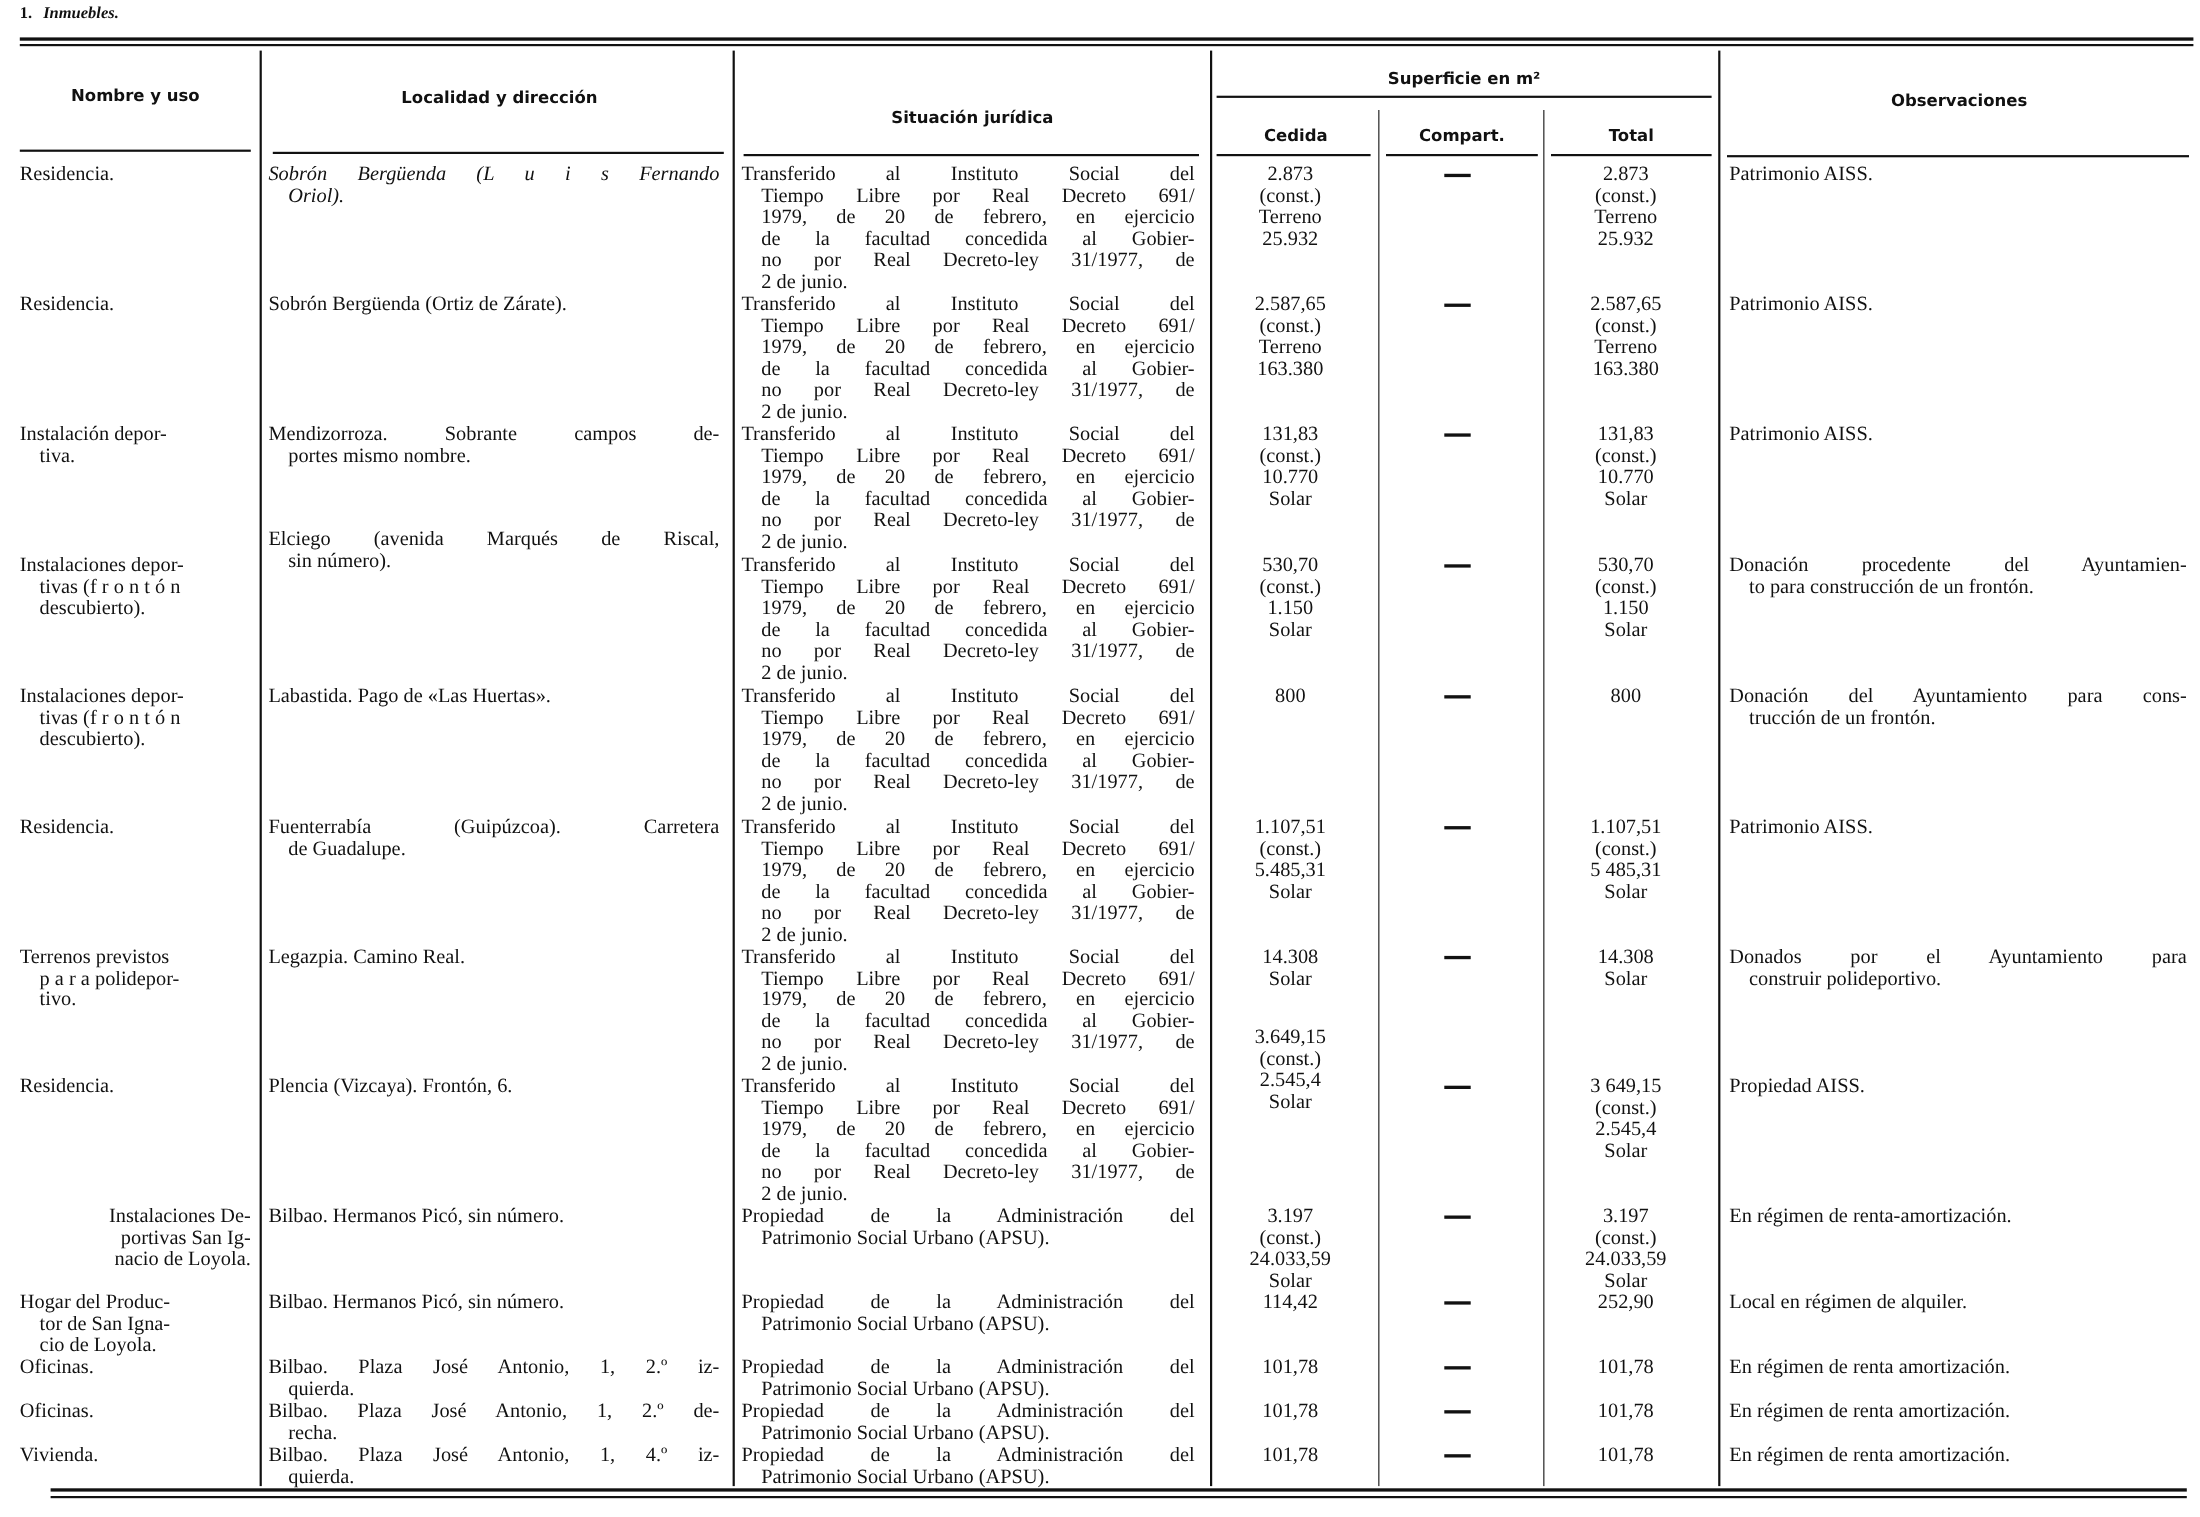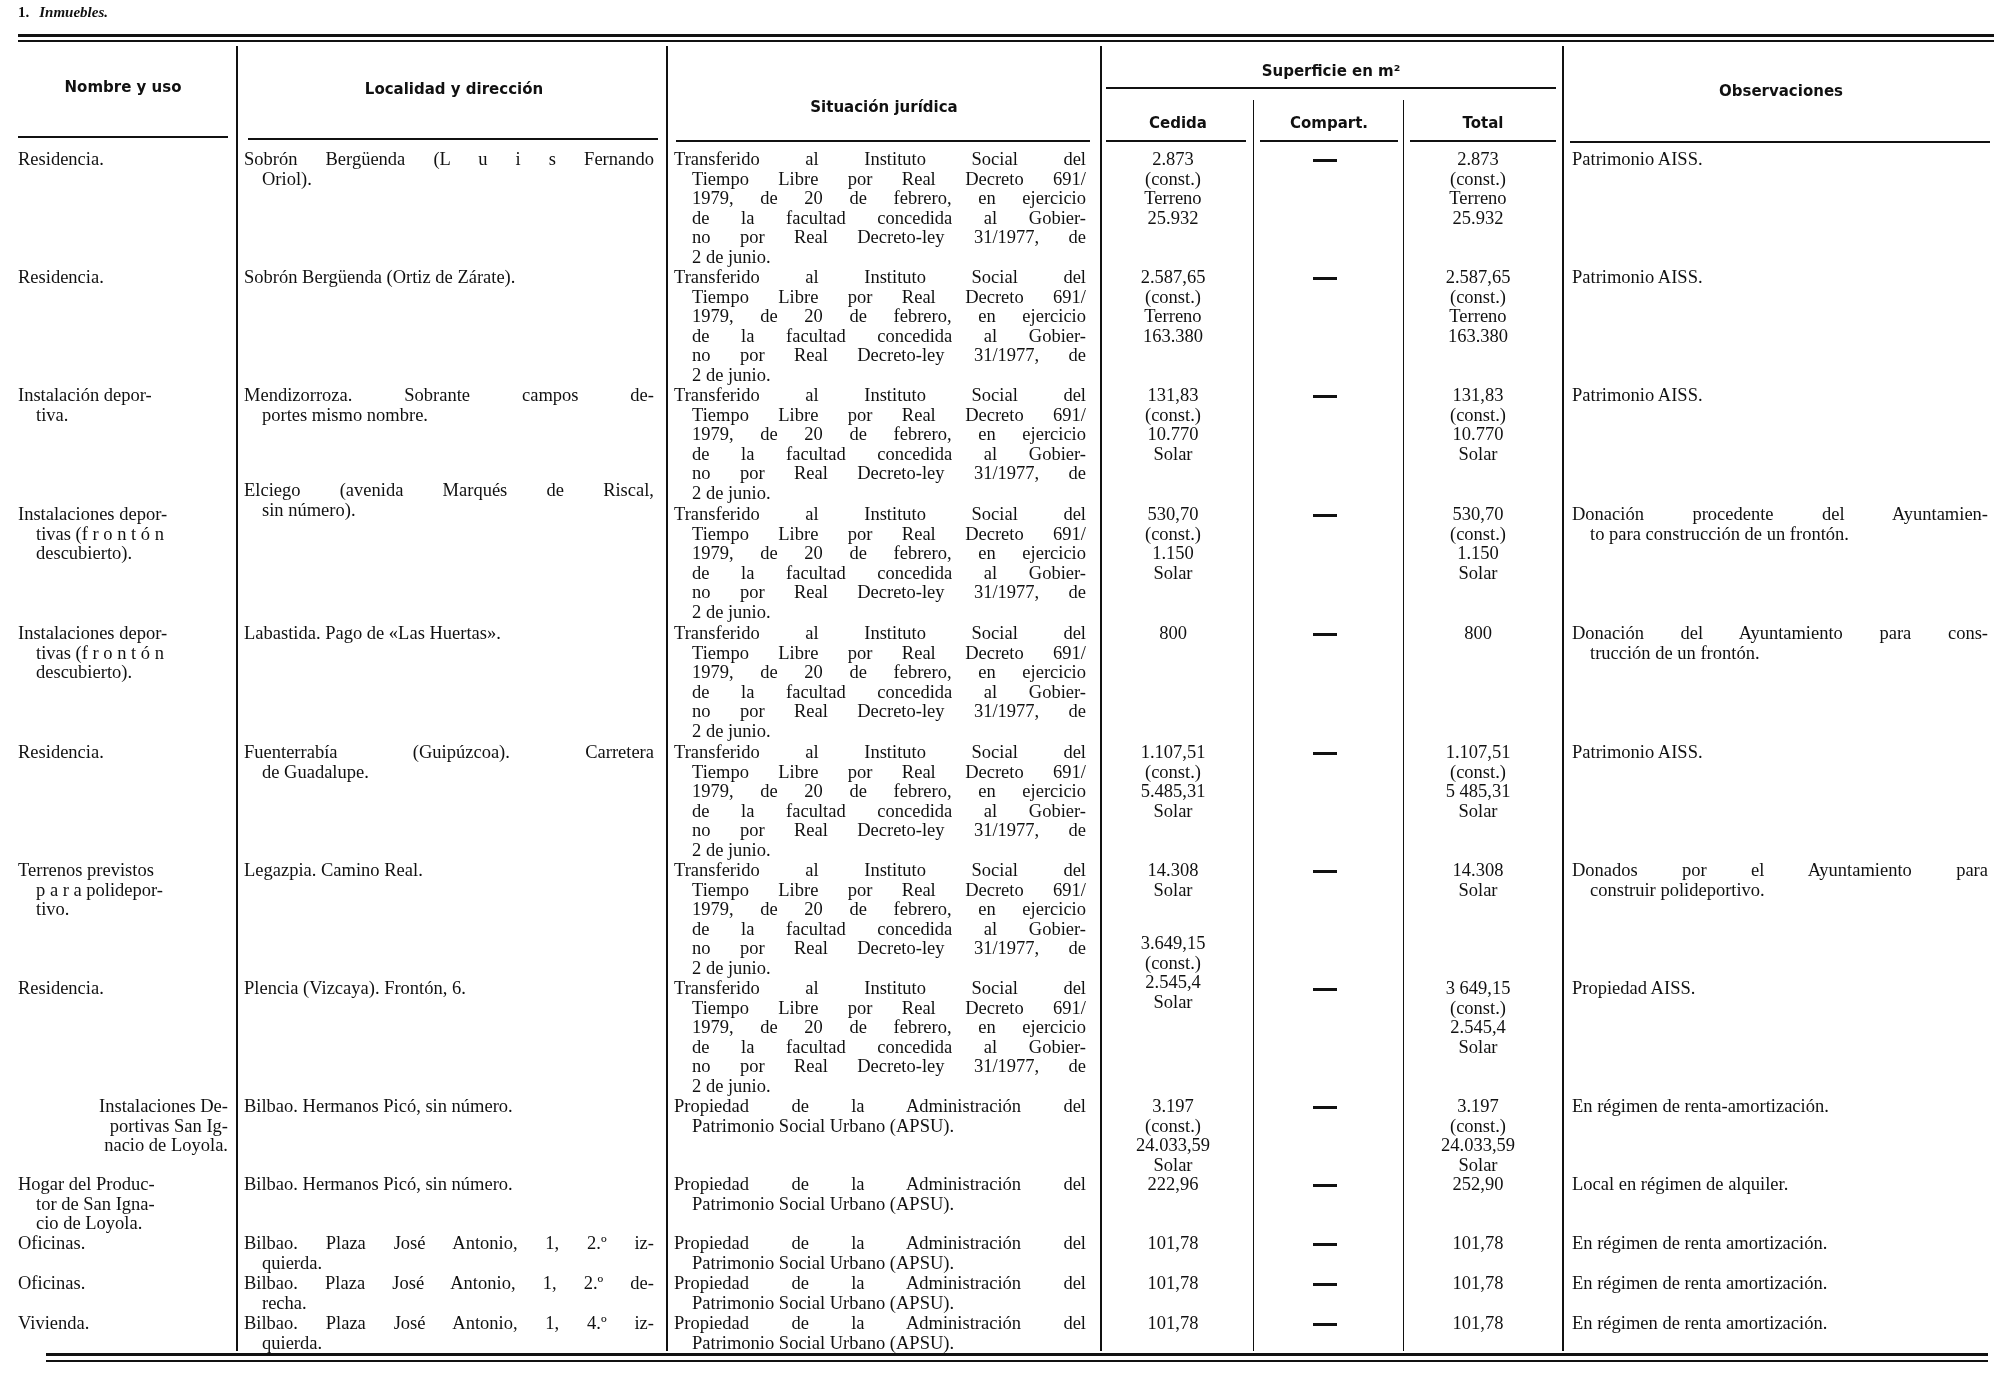--- a/index.html
+++ b/index.html
@@ -62,21 +62,21 @@
 <div class="th" style="left:1104px; width:148px; top:114px;">Cedida</div>
 <div class="th" style="left:1256px; width:146px; top:114px;">Compart.</div>
 <div class="th" style="left:1406px; width:154px; top:114px;">Total</div>
 <div class="th" style="left:1566px; width:430px; top:82px;">Observaciones</div>
 
 <div id="tbody">
     <div>
       <div class="cell c-name" style="top: 150px;">
         <span class="line">Residencia.</span>
       </div>
-      <div class="cell c-loc" style="top: 150px;">
+      <div class="cell c-loc" style="top: 150px; font-style: italic;">
         <span class="line just" style="white-space: normal;">Sobrón Bergüenda (L u i s Fernando</span>
         <span class="line indent">Oriol).</span>
       </div>
       <div class="cell c-sit" style="top: 150px;">
         <span class="line just" style="white-space: normal;">Transferido al Instituto Social del</span>
         <span class="line indent just" style="white-space: normal;">Tiempo Libre por Real Decreto 691/</span>
         <span class="line indent just" style="white-space: normal;">1979, de 20 de febrero, en ejercicio</span>
         <span class="line indent just" style="white-space: normal;">de la facultad concedida al Gobier-</span>
         <span class="line indent just" style="white-space: normal;">no por Real Decreto-ley 31/1977, de</span>
         <span class="line indent">2 de junio.</span>
@@ -362,21 +362,21 @@
         <span class="line indent">cio de Loyola.</span>
       </div>
       <div class="cell c-loc" style="top: 1175px;">
         <span class="line">Bilbao. Hermanos Picó, sin número.</span>
       </div>
       <div class="cell c-sit" style="top: 1175px;">
         <span class="line just" style="white-space: normal;">Propiedad de la Administración del</span>
         <span class="line indent">Patrimonio Social Urbano (APSU).</span>
       </div>
       <div class="cell c-ced" style="top: 1175px;">
-        <span class="line">222,96</span>
+        <span class="line">114,42</span>
       </div>
       <div class="cell c-com" style="top: 1175px;"><span class="dash" title="—"></span></div>
       <div class="cell c-tot" style="top: 1175px;">
         <span class="line">252,90</span>
       </div>
       <div class="cell c-obs" style="top: 1175px;">
         <span class="line">Local en régimen de alquiler.</span>
       </div>
     </div>
     <div>

